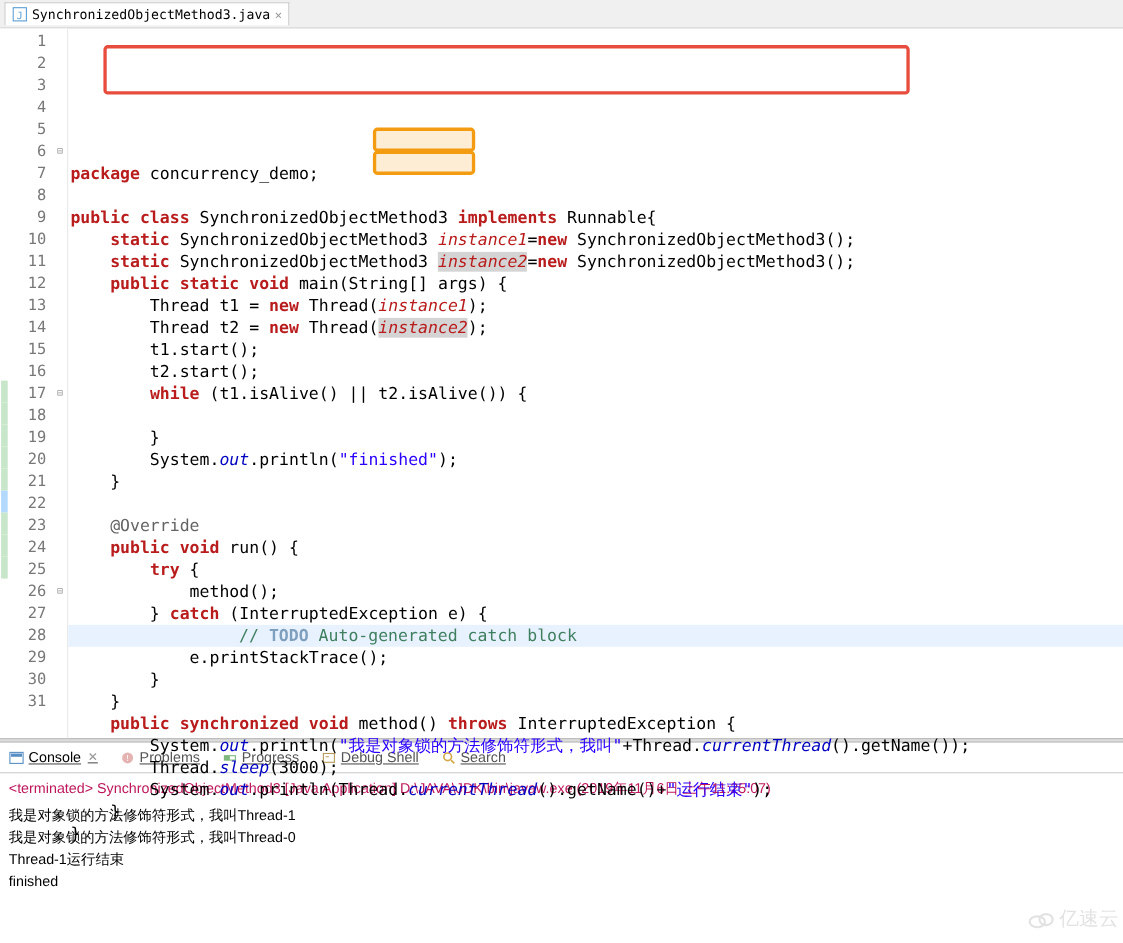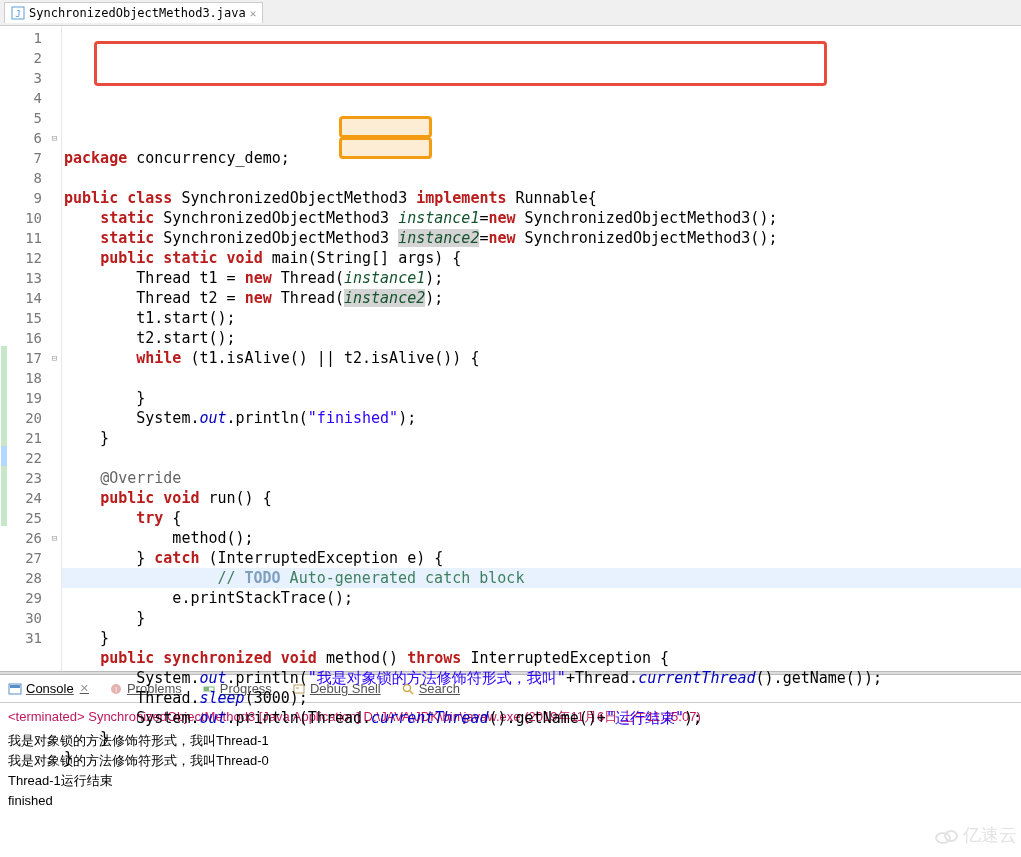--- a/index.html
+++ b/index.html
@@ -89,21 +89,21 @@
   padding-top: 2px;
   white-space: pre;
   color: #000;
   position: relative;
 }
 .code-line { height: 20px; padding-left: 2px; }
 .kw { color: #b91c1c; font-weight: bold; }
 .comment { color: #3f7f5f; }
 .todo { color: #7f9fbf; font-weight: bold; }
 .str { color: #2a00ff; }
-.field-it { color: #14532d; font-style: italic; text-align: right; }
+.field-it { color: #b91c1c; font-style: italic; text-align: right; }
 .static-it { color: #0000c0; font-style: italic; }
 .ann { color: #646464; }
 .highlight-line { background: #e8f2fe; padding-left: 47px; }
 .red-box {
   position: absolute;
   border: 3px solid #e74c3c;
   border-radius: 4px;
   pointer-events: none;
 }
 .orange-box {

